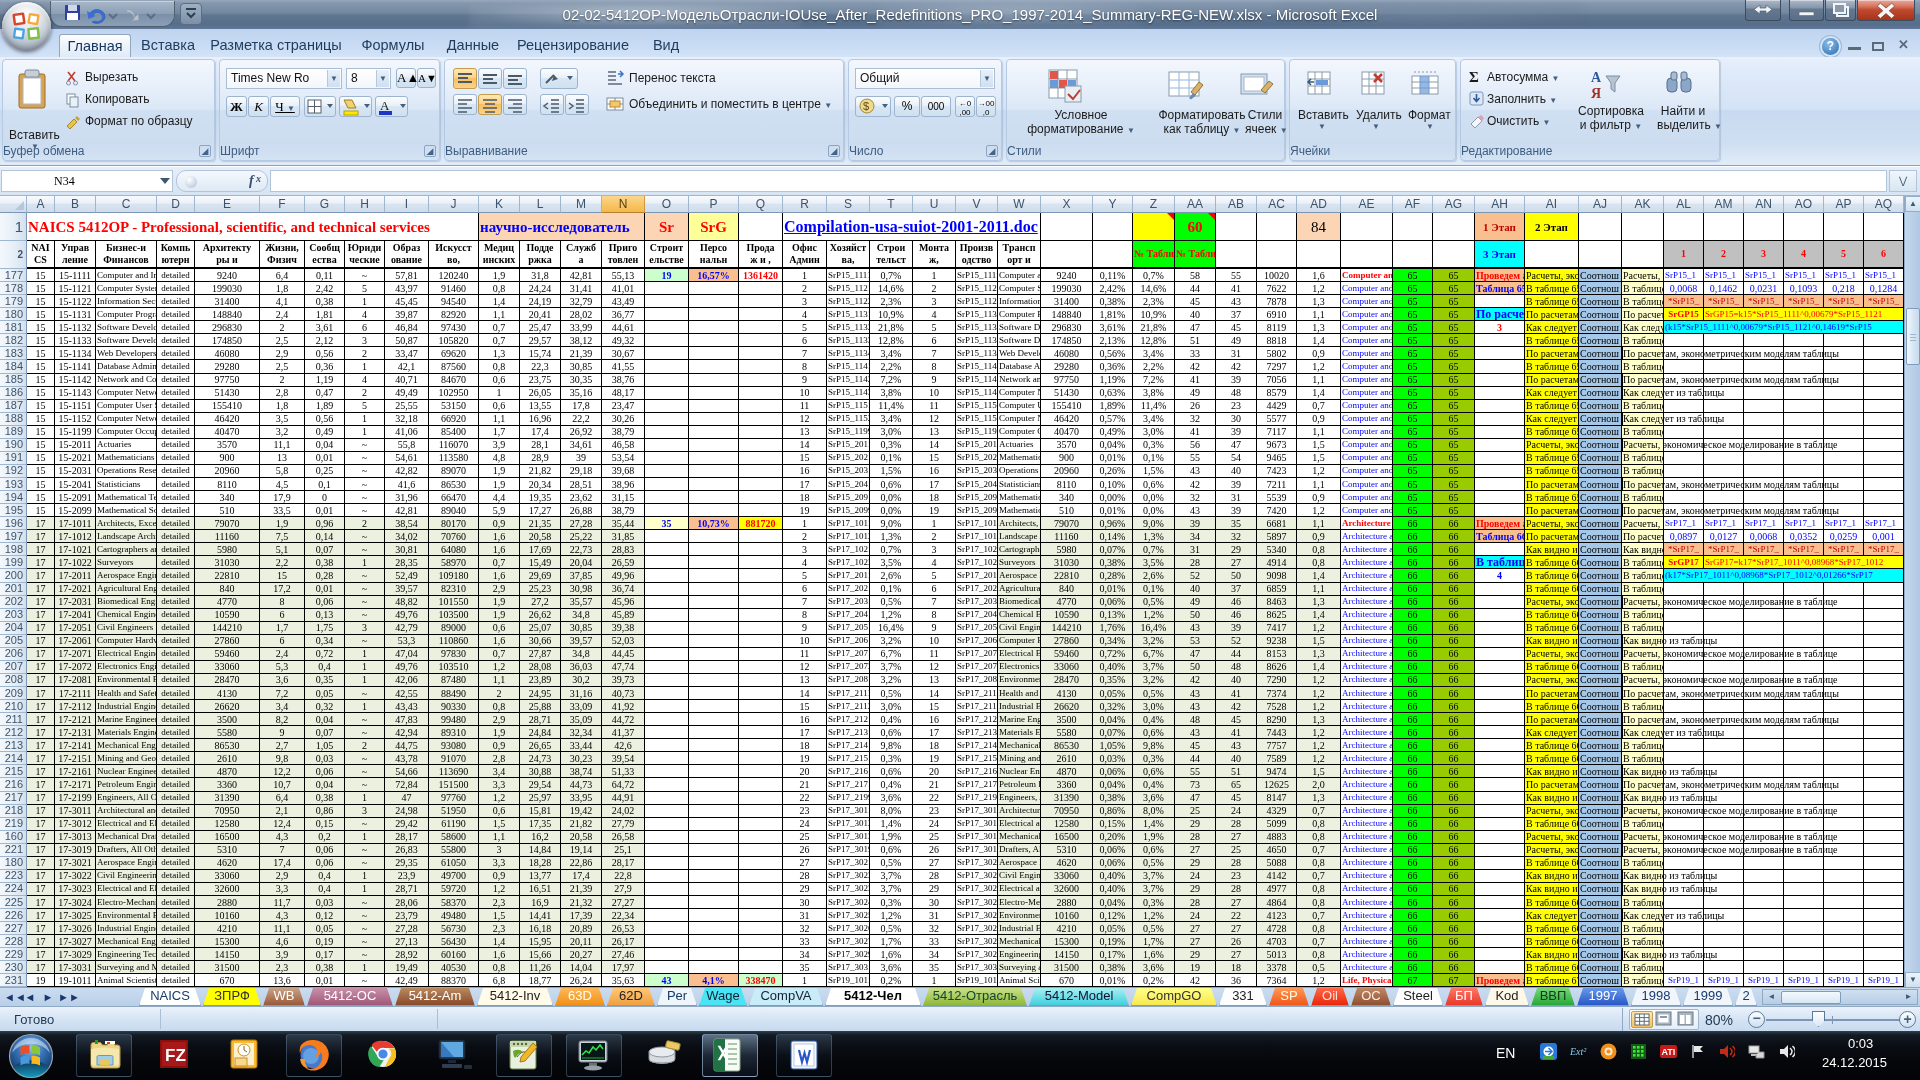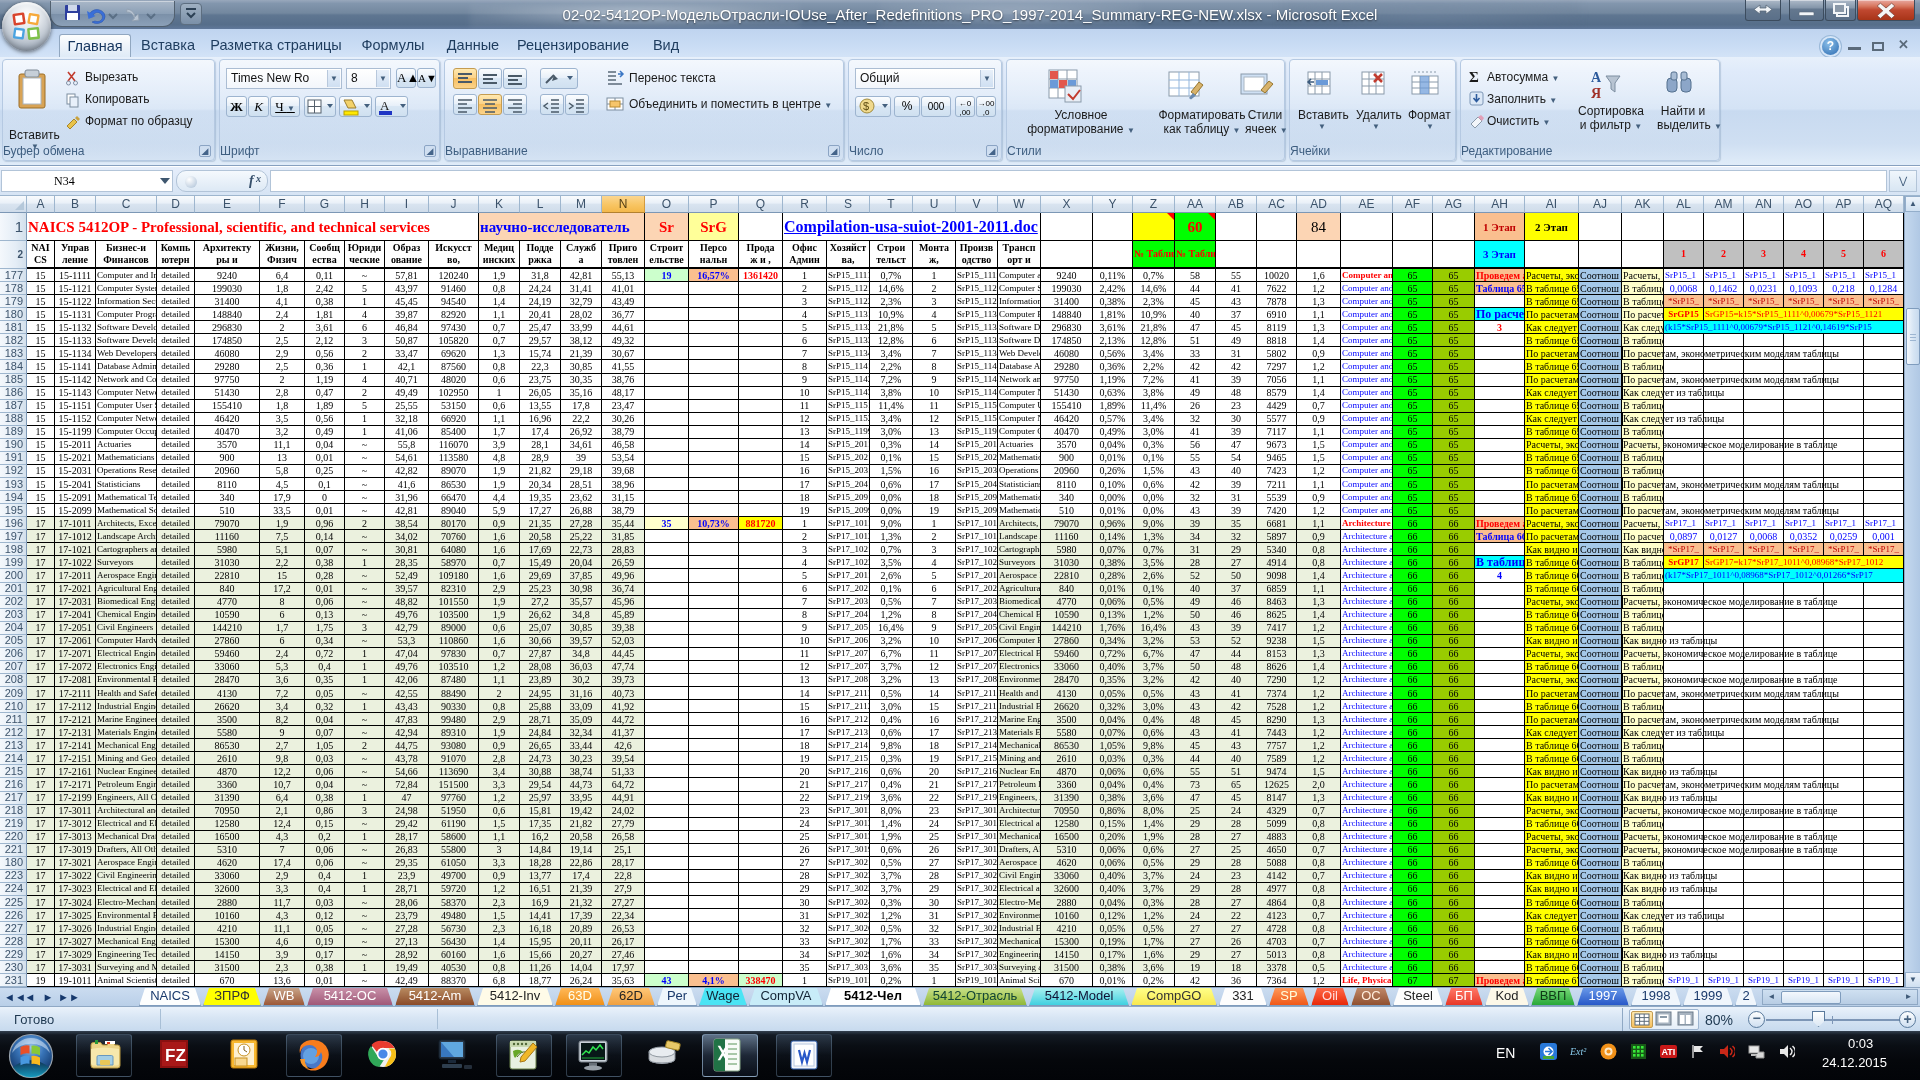--- a/index.html
+++ b/index.html
@@ -913,21 +913,21 @@
           <td class="rh">185</td>
           <td class="">15</td>
           <td class="">15-1142</td>
           <td class="l" style="font-size:9px">Network and Computer</td>
           <td class="" style="font-size:9px">detailed</td>
           <td class="">97750</td>
           <td class="">2</td>
           <td class="">1,19</td>
           <td class="">4</td>
           <td class="">40,71</td>
-          <td class="">48020</td>
+          <td class="">84670</td>
           <td class="">0,6</td>
           <td class="">23,75</td>
           <td class="">30,35</td>
           <td class="">38,76</td>
           <td></td>
           <td></td>
           <td></td>
           <td>9</td>
           <td class="l" style="font-size:9px">SrP15_1142</td>
           <td>7,2%</td>
@@ -2402,21 +2402,21 @@
           <td class="lblu l">Соотнош</td>
           <td class="pyel l">В таблице</td>
           <td></td>
           <td></td>
           <td></td>
           <td></td>
           <td></td>
           <td></td>
         </tr>
         <tr>
-          <td class="rh">220</td>
+          <td class="rh">160</td>
           <td class=" t17">17</td>
           <td class=" t17">17-3013</td>
           <td class="l t17" style="font-size:9px">Mechanical Drafters</td>
           <td class=" t17" style="font-size:9px">detailed</td>
           <td class=" t17">16500</td>
           <td class=" t17">4,3</td>
           <td class=" t17">0,2</td>
           <td class=" t17">1</td>
           <td class=" t17">28,17</td>
           <td class=" t17">58600</td>

